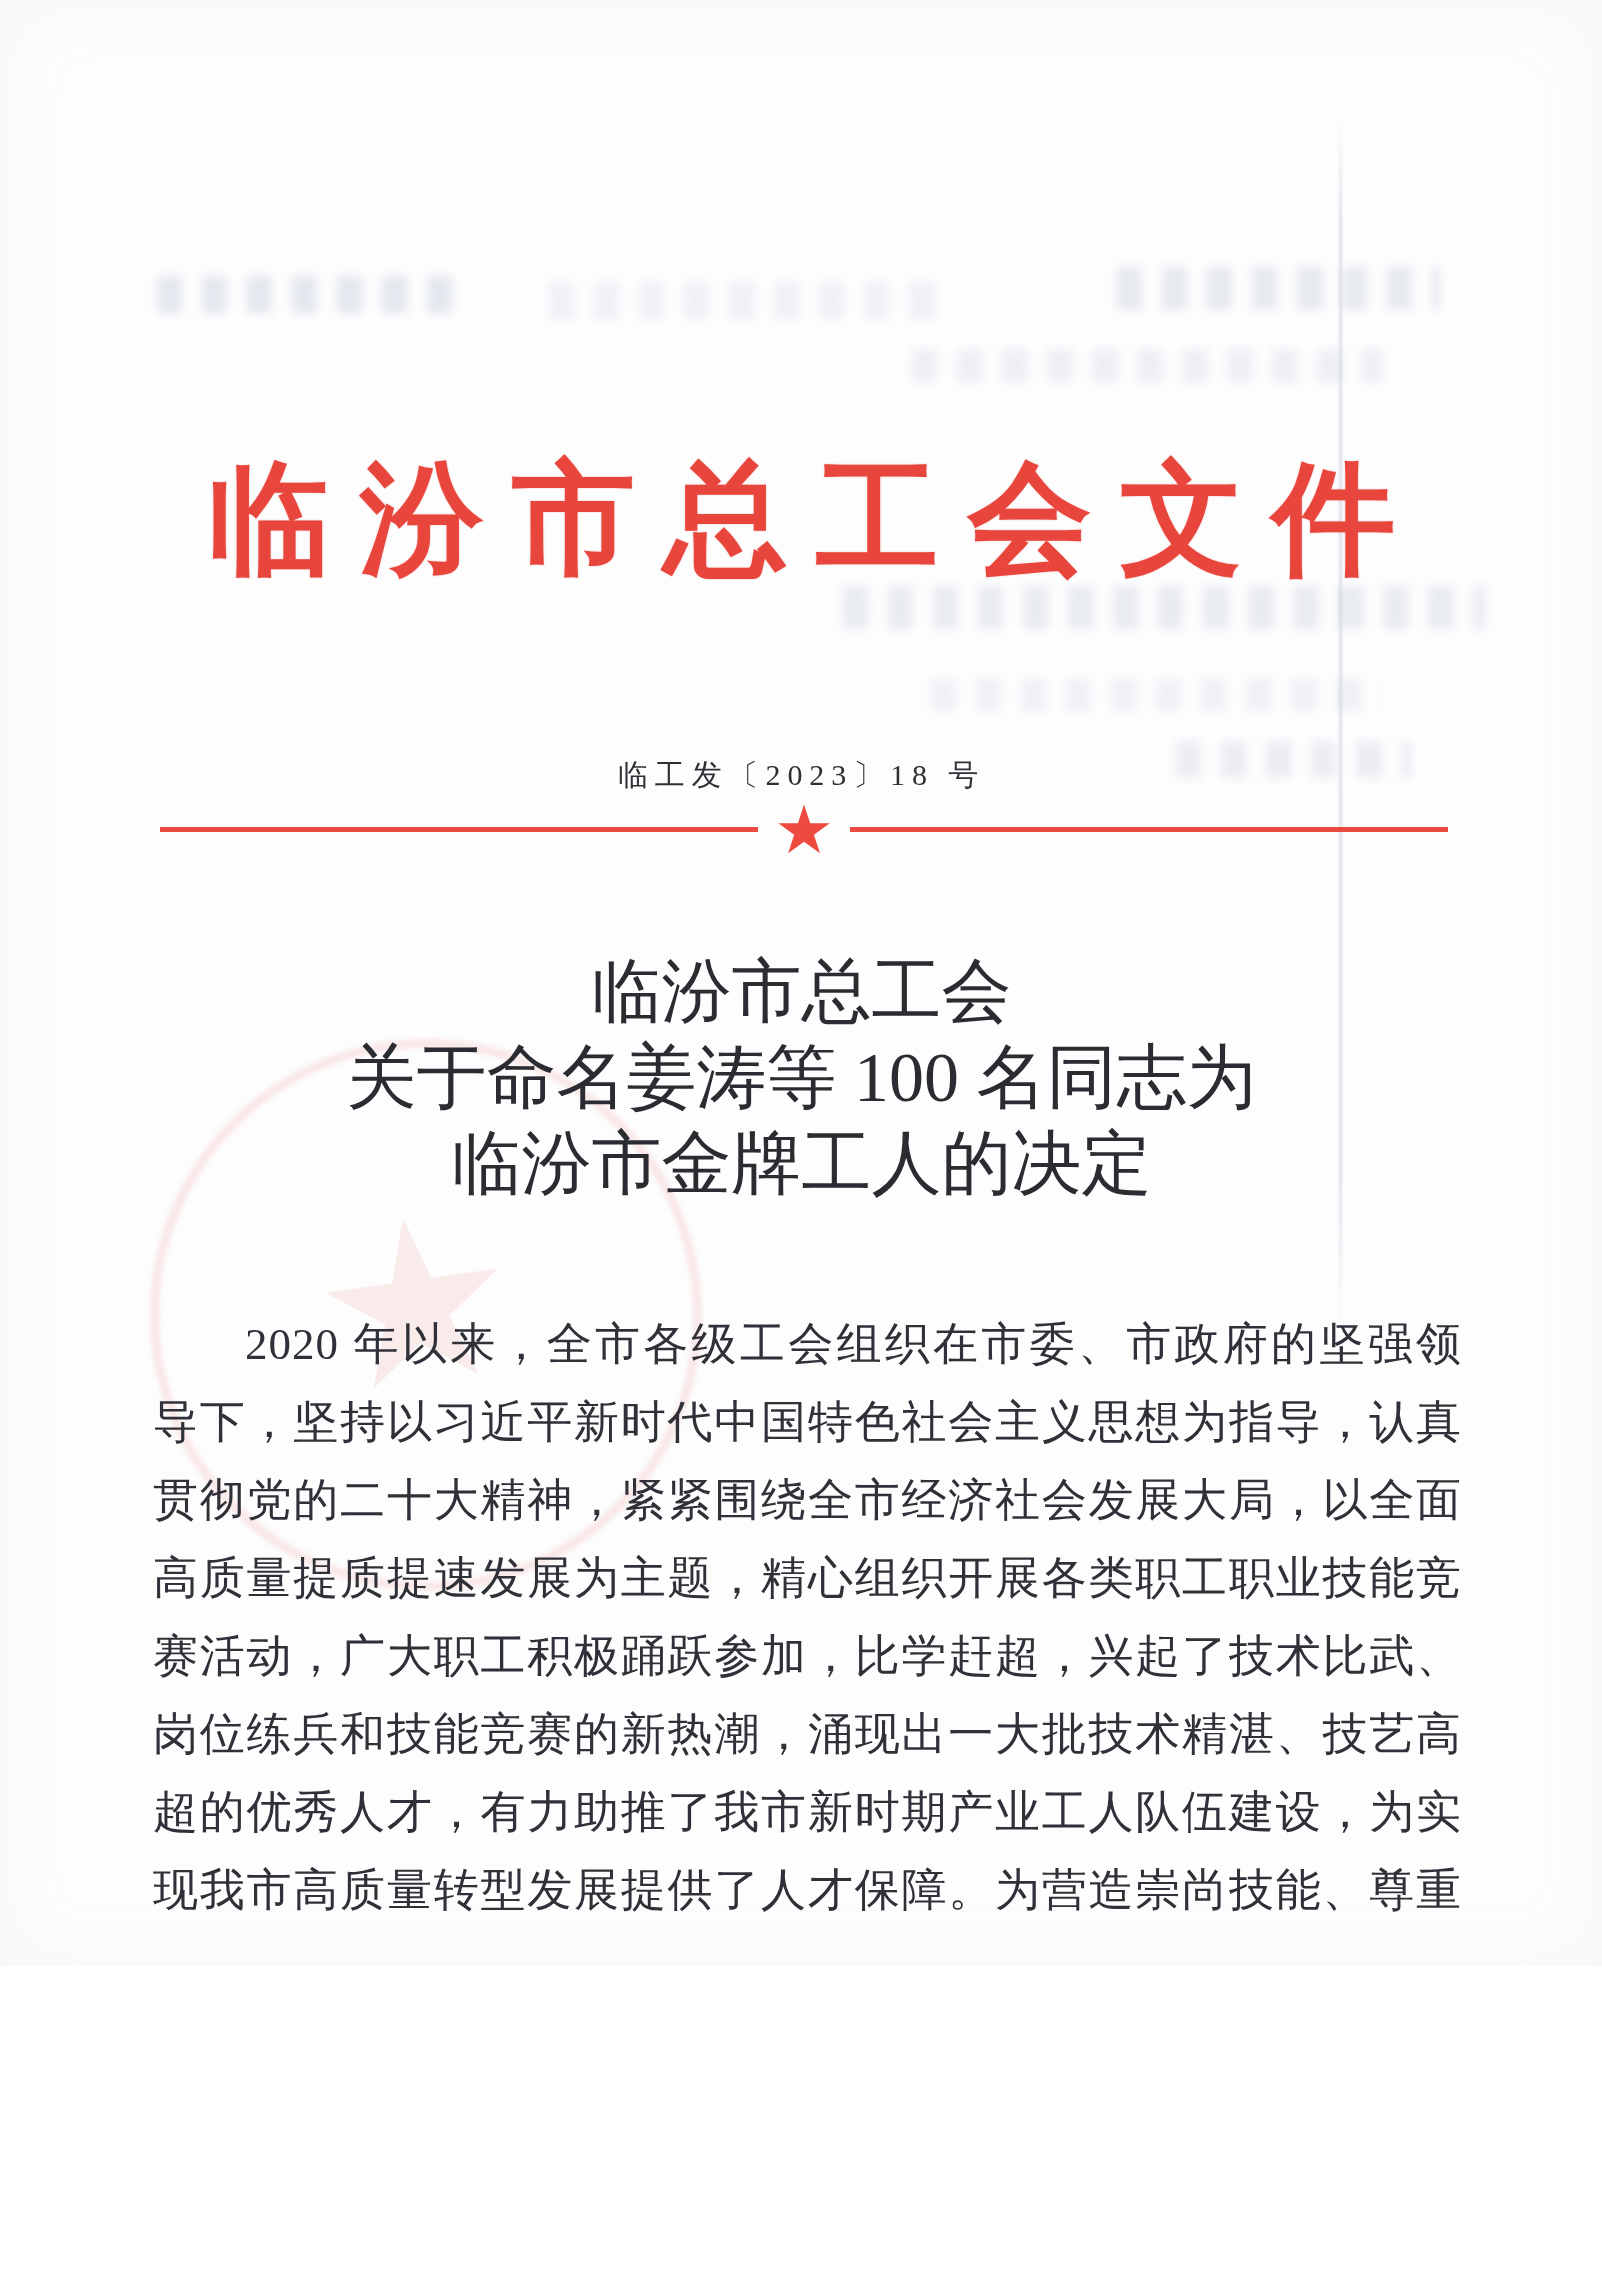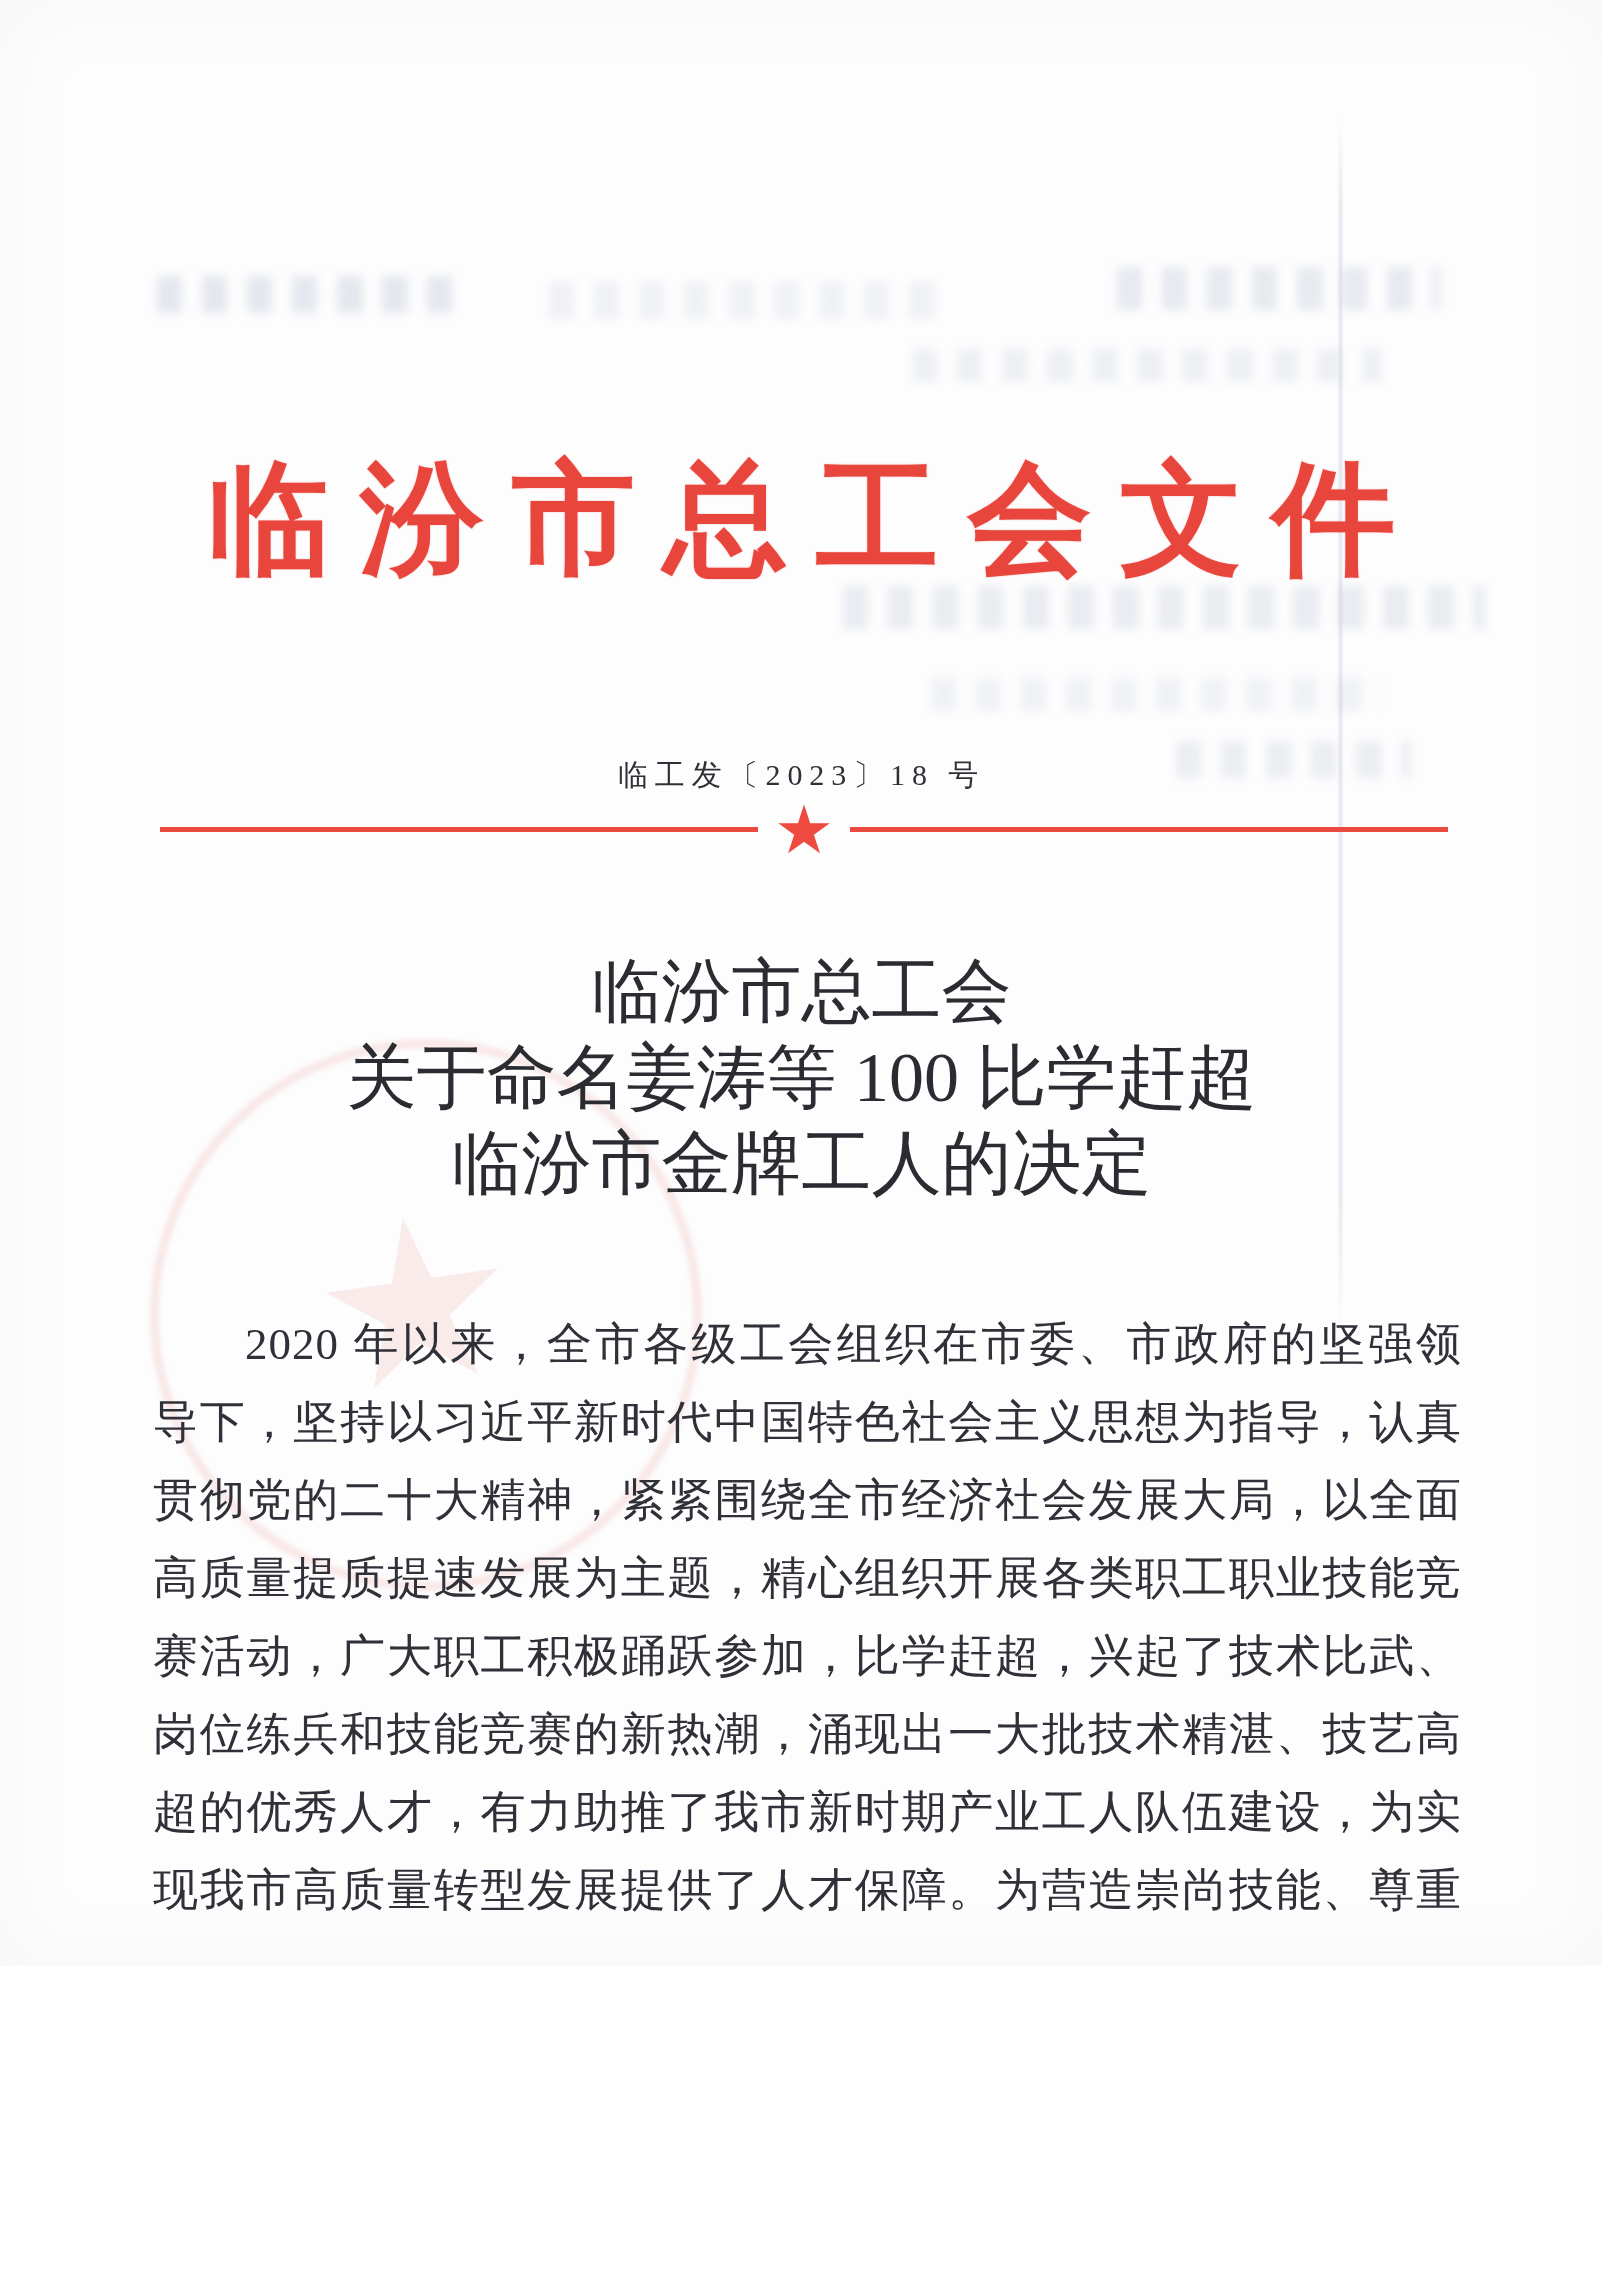--- a/index.html
+++ b/index.html
@@ -151,21 +151,21 @@
   <div class="doc-number">临工发〔2023〕18 号</div>
 
   <div class="rule">
     <div class="rule-seg"></div>
     <span class="rule-star">★</span>
     <div class="rule-seg"></div>
   </div>
 
   <div class="doc-title">
     <div>临汾市总工会</div>
-    <div>关于命名姜涛等 100 比学赶超</div>
+    <div>关于命名姜涛等 100 名同志为</div>
     <div>临汾市金牌工人的决定</div>
   </div>
 
   <div class="body-text">
     <div class="body-line indent">2020 年以来，全市各级工会组织在市委、市政府的坚强领</div>
     <div class="body-line">导下，坚持以习近平新时代中国特色社会主义思想为指导，认真</div>
     <div class="body-line">贯彻党的二十大精神，紧紧围绕全市经济社会发展大局，以全面</div>
     <div class="body-line">高质量提质提速发展为主题，精心组织开展各类职工职业技能竞</div>
     <div class="body-line">赛活动，广大职工积极踊跃参加，比学赶超，兴起了技术比武、</div>
     <div class="body-line">岗位练兵和技能竞赛的新热潮，涌现出一大批技术精湛、技艺高</div>

